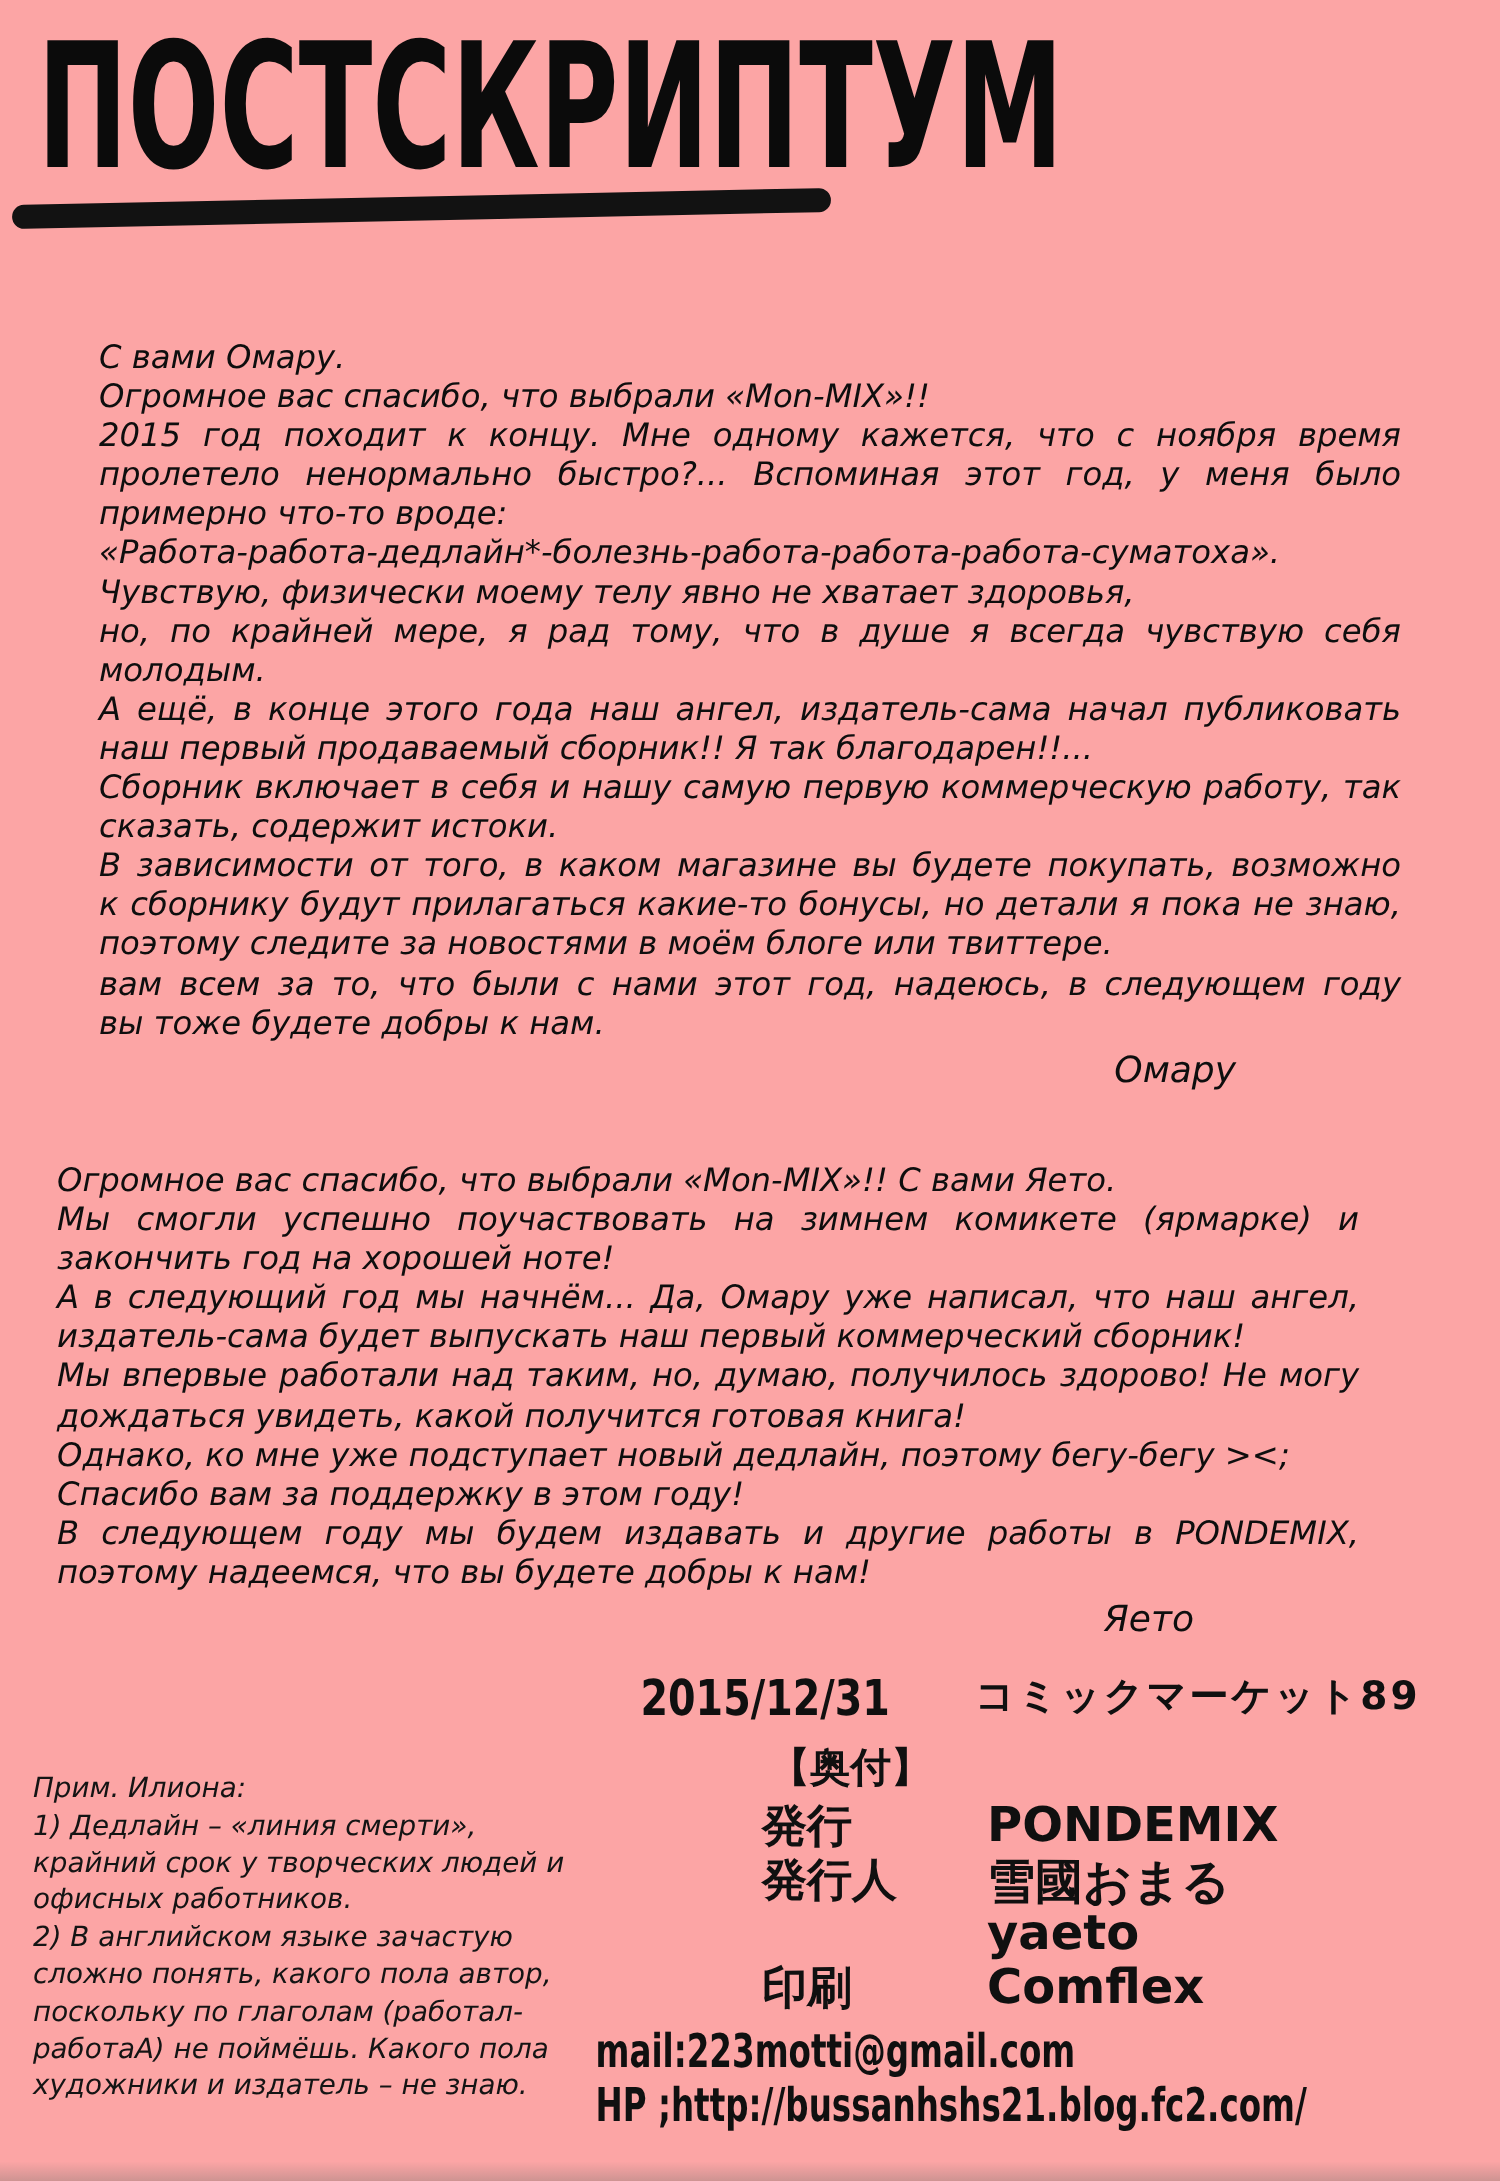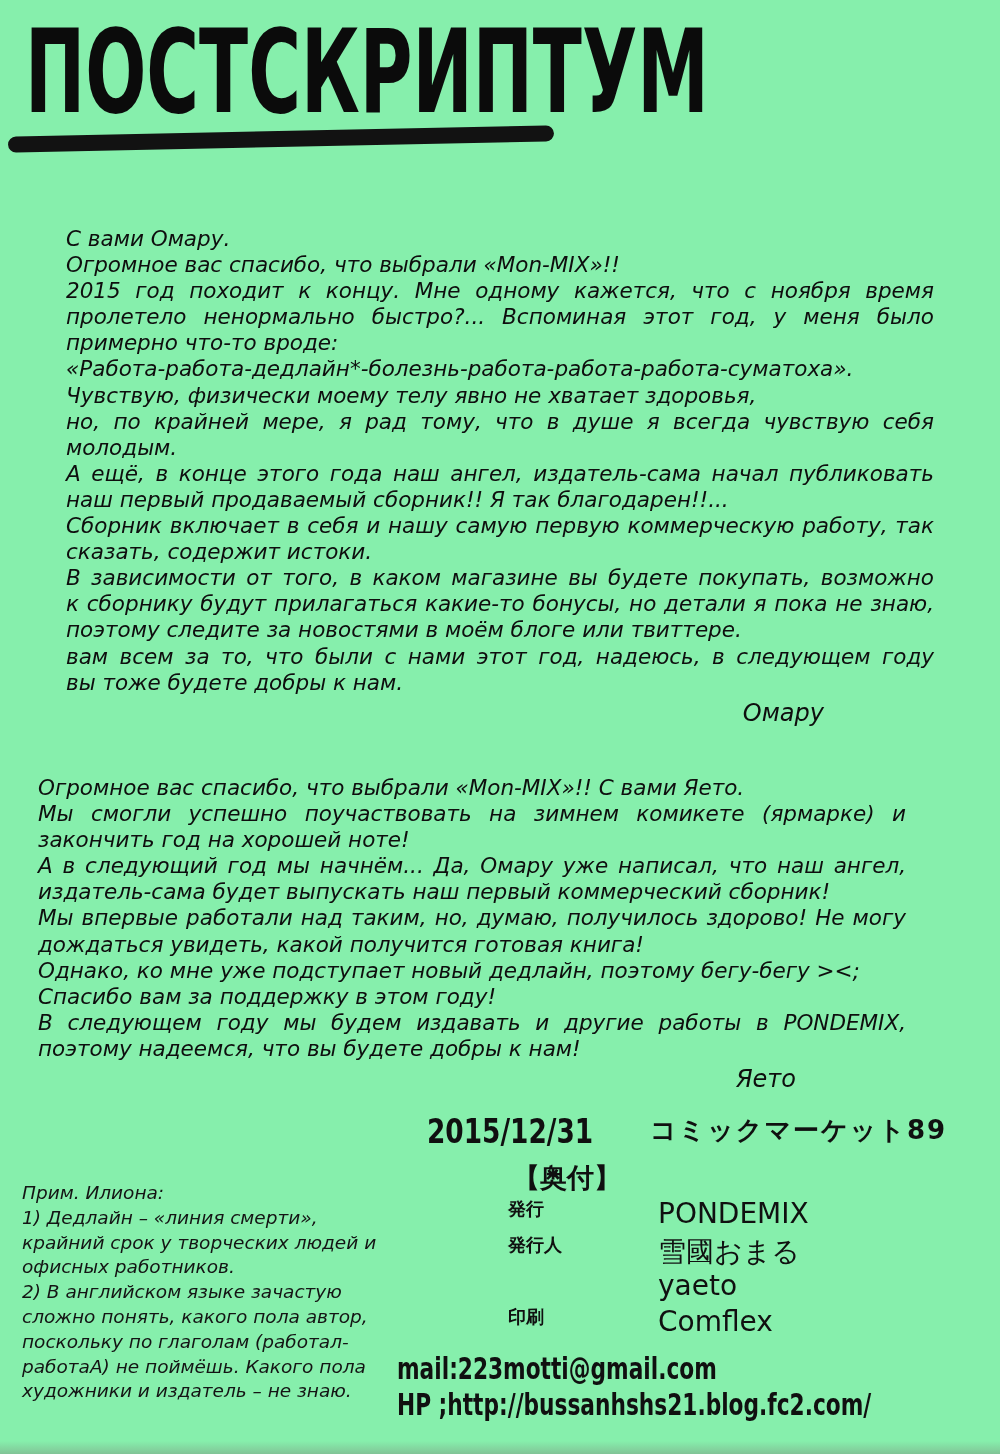--- a/index.html
+++ b/index.html
@@ -1,20 +1,20 @@
 <!DOCTYPE html>
 <html><head>
 <meta charset="utf-8">
 <style>
   html,body { margin:0; padding:0; background:#888; }
   .page {
     position:relative;
     width:1000px; height:1454px;
     margin:0 auto;
-    background:#86efac;
+    background:#fca5a5;
     color:#101010;
     font-family:"DejaVu Sans", sans-serif;
     overflow:hidden;
   }
 
   
   .title {
     position:absolute; left:25px; top:14px;
     font-size:116px; font-weight:bold; line-height:1;
     letter-spacing:0px; white-space:nowrap;
@@ -53,22 +53,22 @@
   }
   .event-name {
     position:absolute; left:650px; top:1113px;
     font-size:26px; font-weight:bold; letter-spacing:2px; white-space:nowrap;text-align:center;
   }
 
   
   .colophon { position:absolute; left:508px; top:1160px; }
   .c-header { font-size:27px; font-weight:bold; height:37px; padding-left:5px; }
   .c-row { display:flex; align-items:flex-start; height:36px; }
-  .c-label { width:150px; font-size:18px; font-weight:bold; white-space:nowrap; }
-  .c-value { font-size:28px; font-weight:normal; white-space:nowrap; }
+  .c-label { width:150px; font-size:30px; font-weight:bold; white-space:nowrap; }
+  .c-value { font-size:32px; font-weight:bold; white-space:nowrap; }
 
   .mail-line, .hp-line {
     position:absolute; left:397px;
     font-size:31px; font-weight:bold; white-space:nowrap;
     transform:scaleX(0.70); transform-origin:left top;
   }
   .mail-line { top:1350px; }
   .hp-line   { top:1386px; }
 
   

